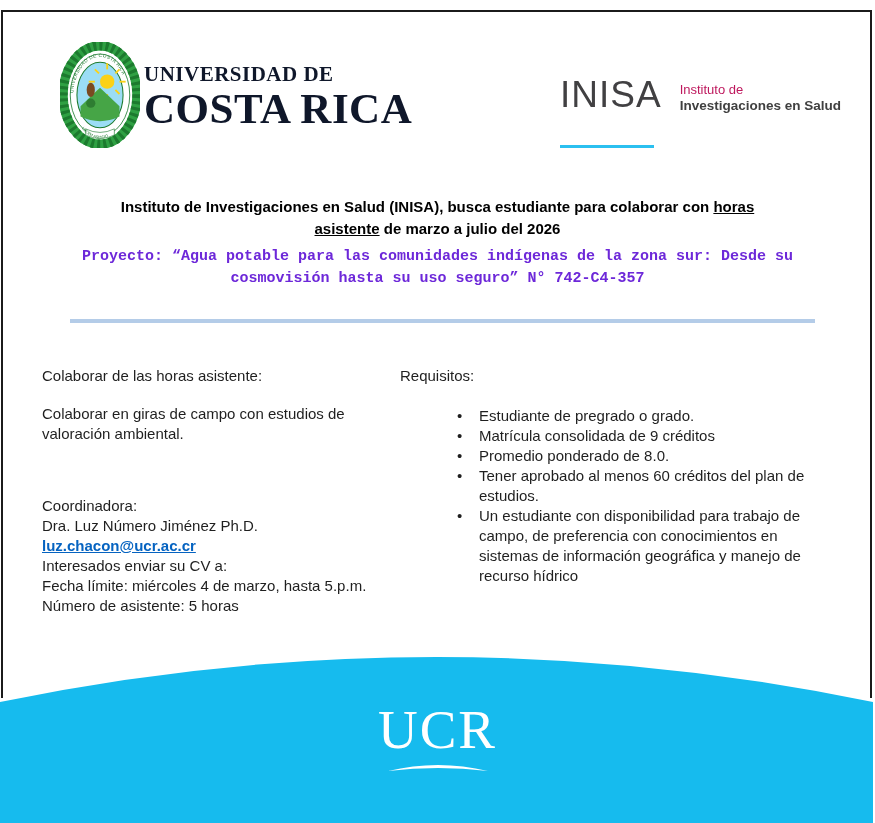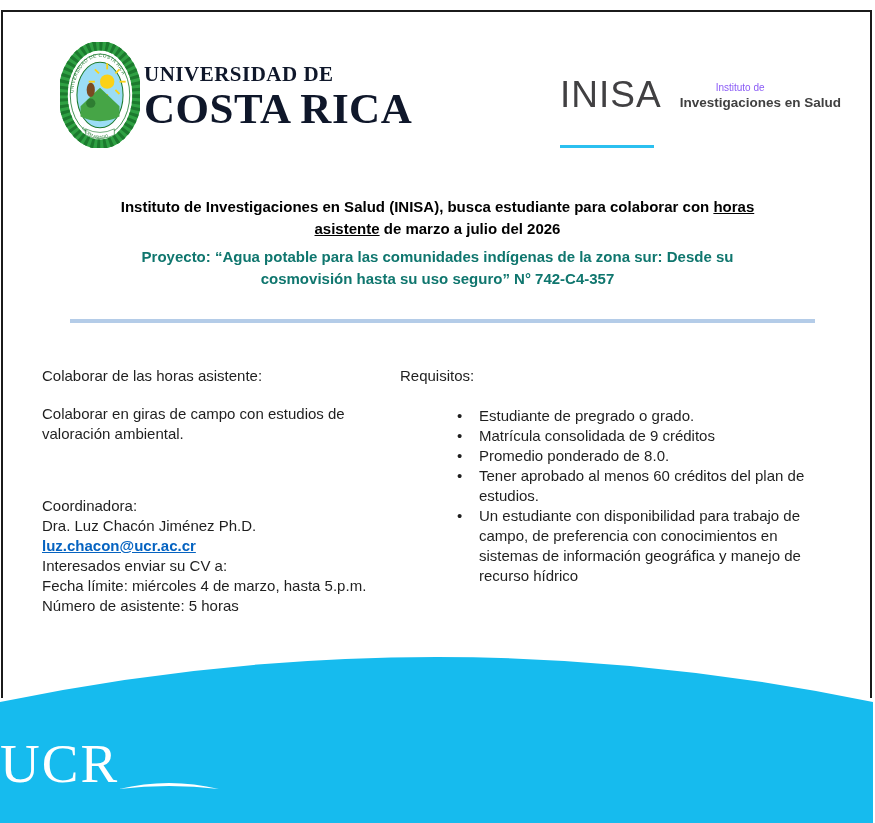--- a/index.html
+++ b/index.html
@@ -37,21 +37,21 @@
     font-family: "Liberation Serif", serif;
   }
 
   .inisa { position: absolute; left: 560px; top: 76px; display: flex; align-items: flex-start; }
   .inisa-acronym-wrap { display: flex; flex-direction: column; gap: 27px; }
   .inisa-acronym {
     font-size: 37px; line-height: 1.0; color: #414042; font-weight: 400; letter-spacing: 1px;
   }
   .inisa-underline { height: 3px; width: 94px; margin-top: 5px; }
   .inisa-name { margin-left: 18px; margin-top: 6px; }
-  .inisa-name .n1 { font-size: 10px; color: #8b5cf6; line-height: 1.25; margin-left: 36px; }
+  .inisa-name .n1 { font-size: 13px; color: #be185d; line-height: 1.25; }
   .inisa-name .n2 { font-size: 13.5px; color: #404040; font-weight: bold; line-height: 1.25; }
 
   
   .announce {
     position: absolute; top: 196px; left: 0; right: 0; text-align: center;
   }
   .announce .inner {
     width: 740px; margin: 0 auto; font-size: 15px; font-weight: bold;
     color: #000; line-height: 1.45; text-align: center;
   }
@@ -77,22 +77,22 @@
   .col-right { position: absolute; left: 400px; top: 366px; width: 438px; font-size: 15px; line-height: 20px; }
   .req-list { list-style: none; margin-top: 20px; margin-left: 55px; width: 378px; }
   .req-list li { position: relative; padding-left: 24px; }
   .req-list li .bullet { position: absolute; left: 2px; top: 0; }
 
   
   .wave { position: absolute; left: 0; right: 2px; bottom: 0; height: 168px; z-index: 2; }
   .wave svg { display: block; width: 100%; height: 100%; }
 
   .footer-logo {
-    position: absolute; left: 0; right: 0; bottom: 32px; z-index: 3;
-    display: flex; flex-direction: row; align-items: flex-end;
+    position: absolute; left: 0; right: 0; bottom: 50px; z-index: 3;
+    display: flex; flex-direction: column; align-items: center;
   }
   .footer-logo .mark {
     font-family: "Liberation Serif", serif;
     font-size: 55px; line-height: 1.0; color: #ffffff; letter-spacing: 2px;
   }
   .footer-logo .swoosh { margin-top: 3px; }
 </style>
 </head>
 <body>
 
@@ -150,35 +150,35 @@
     </div>
   </div>
 
   <div class="announce">
     <p class="inner">
       <span>Instituto de Investigaciones en Salud (INISA), busca estudiante para colaborar con </span><span class="u">horas</span><br>
       <span class="u">asistente</span><span> de marzo a julio del 2026</span>
     </p>
   </div>
 
-  <div class="project-title" id="project-title" style="color: #0f766e;">
+  <div class="project-title" id="project-title" style="color: #6d28d9; font-family: Liberation Mono, monospace;">
     <p class="inner">
       <span>Proyecto: “Agua potable para las comunidades indígenas de la zona sur: Desde su</span><br>
       <span>cosmovisión hasta su uso seguro” N° 742-C4-357</span>
     </p>
   </div>
 
   <div class="divider" id="divider" style="background: rgb(180, 204, 232);"></div>
 
   <div class="col-left">
     <p>Colaborar de las horas asistente:</p>
     <p class="objective-text">Colaborar en giras de campo con estudios de valoración ambiental.</p>
     <div class="coordinator">
       <div>Coordinadora:</div>
-      <div>Dra. Luz Chacón Jiménez Ph.D.</div>
+      <div>Dra. Luz Número Jiménez Ph.D.</div>
       <div><a href="#" class="email-link" id="email-link" style="color: rgb(5, 99, 193);">luz.chacon@ucr.ac.cr</a></div>
       <div>Interesados enviar su CV a:</div>
       <div>Fecha límite: miércoles 4 de marzo, hasta 5.p.m.</div>
       <div>Número de asistente: 5 horas</div>
     </div>
   </div>
 
   <div class="col-right">
     <p>Requisitos:</p>
     <ul class="req-list">

